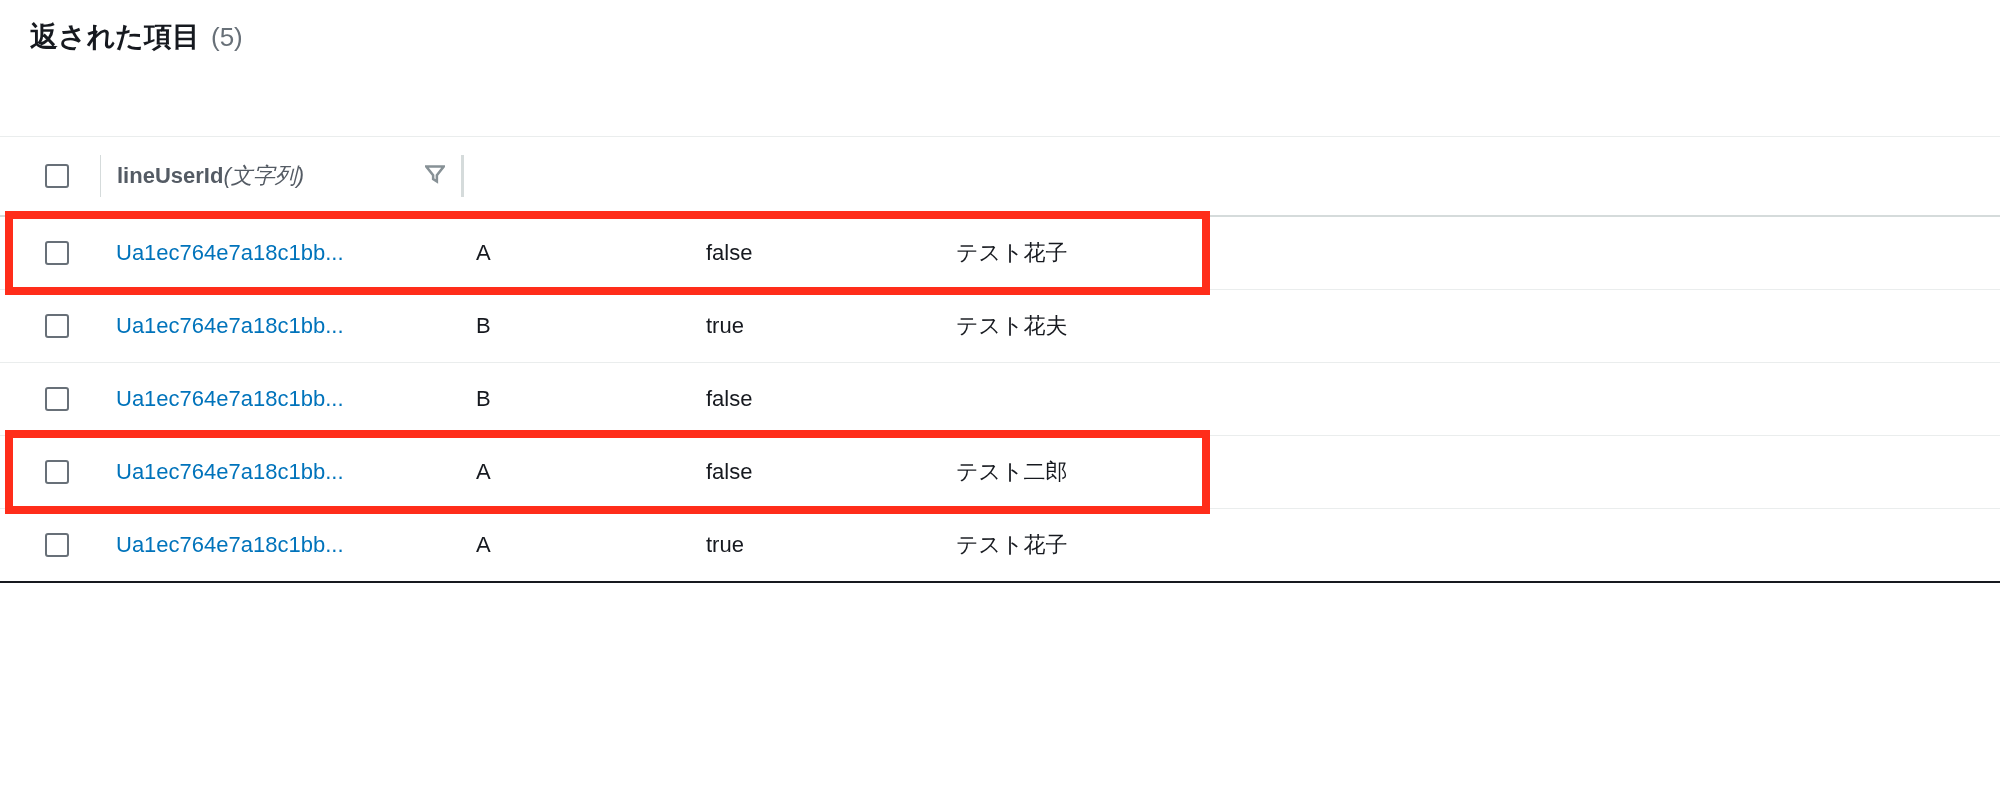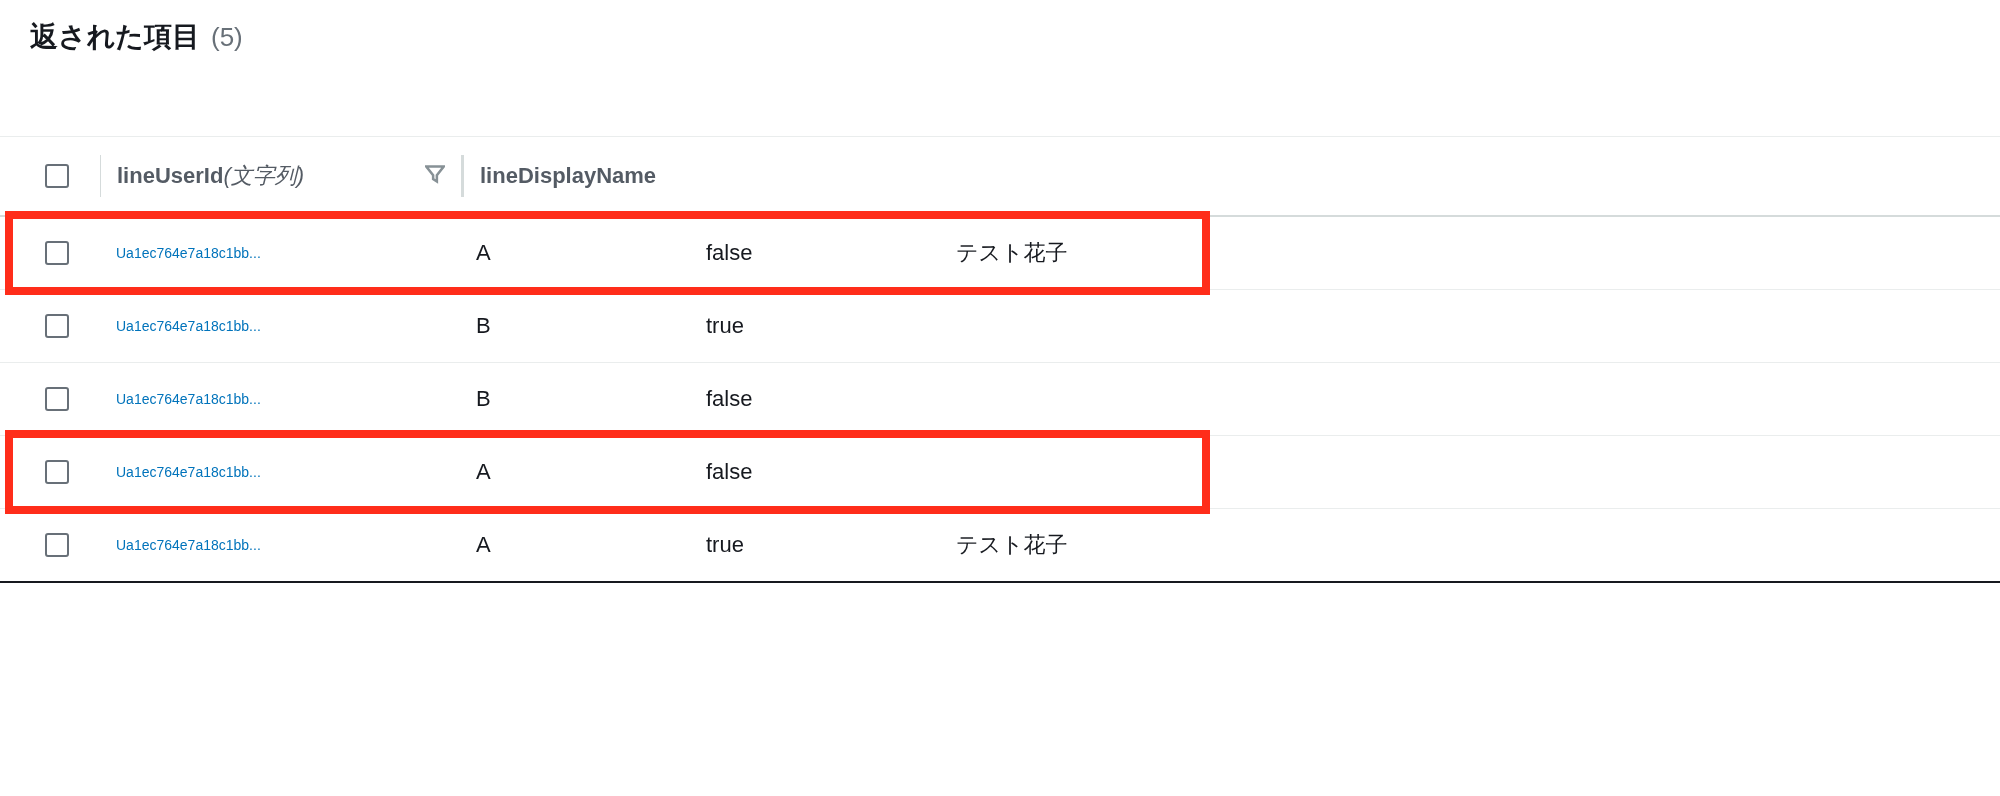--- a/index.html
+++ b/index.html
@@ -112,21 +112,21 @@
       border: 2px solid #687078;
       border-radius: 3px;
       background: #ffffff;
       cursor: pointer;
       flex-shrink: 0;
     }
     .link-cell {
       color: #0073bb;
       text-decoration-color: #0073bb;
       text-underline-offset: 4px;
-      font-size: 14px;
+      font-size: 22px;
       white-space: nowrap;
       overflow: hidden;
       cursor: pointer;
     }
     .text-cell {
       font-size: 22px;
       color: #16191f;
     }
     .highlight-box {
       position: absolute;
@@ -160,23 +160,20 @@
         </span>
         <span class="filter-icon">
           <svg viewBox="0 0 16 16">
               <path d="M1 2 L15 2 L9.5 9 L9.5 14 L6.5 12 L6.5 9 Z"></path>
             </svg>
         </span>
       </div>
       <div class="divider"></div>
       <div class="divider"></div>
       <div class="divider"></div>
-      <div class="col col-linedisplayname">
-        <span class="header-label">lineDisplayName</span>
-      </div>
     </div>
 
     <div class="table-row">
       <div class="highlight-box" style="left:5px; right:790px; top:-6px; bottom:-6px;"></div>
       <div class="col col-checkbox">
           <div class="checkbox"></div>
         </div>
       <div class="col col-lineuserid">
           <span class="link-cell">Ua1ec764e7a18c1bb...</span>
         </div>
@@ -197,20 +194,23 @@
         </div>
       <div class="col col-lineuserid">
           <span class="link-cell">Ua1ec764e7a18c1bb...</span>
         </div>
       <div class="col col-cafeid">
           <span class="text-cell">B</span>
         </div>
       <div class="col col-ismember">
           <span class="text-cell">true</span>
         </div>
+      <div class="col col-linedisplayname">
+          <span class="text-cell">テスト花夫</span>
+        </div>
     </div>
 
     <div class="table-row">
       <div class="col col-checkbox">
           <div class="checkbox"></div>
         </div>
       <div class="col col-lineuserid">
           <span class="link-cell">Ua1ec764e7a18c1bb...</span>
         </div>
       <div class="col col-cafeid">
@@ -227,20 +227,23 @@
           <div class="checkbox"></div>
         </div>
       <div class="col col-lineuserid">
           <span class="link-cell">Ua1ec764e7a18c1bb...</span>
         </div>
       <div class="col col-cafeid">
           <span class="text-cell">A</span>
         </div>
       <div class="col col-ismember">
           <span class="text-cell">false</span>
+        </div>
+      <div class="col col-linedisplayname">
+          <span class="text-cell">テスト二郎</span>
         </div>
     </div>
 
     <div class="table-row last-row">
       <div class="col col-checkbox">
           <div class="checkbox"></div>
         </div>
       <div class="col col-lineuserid">
           <span class="link-cell">Ua1ec764e7a18c1bb...</span>
         </div>

